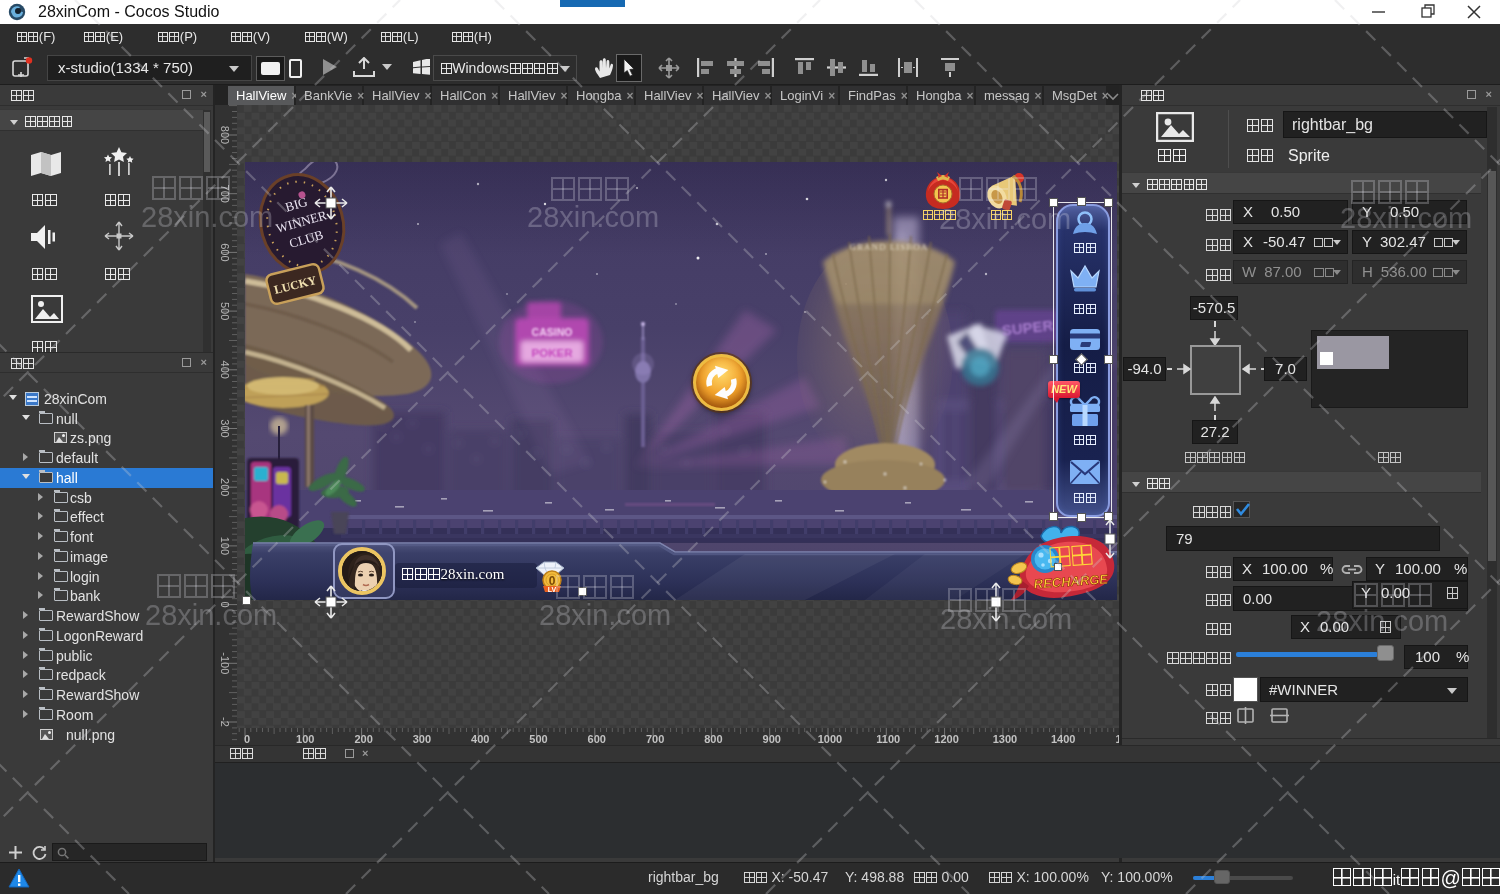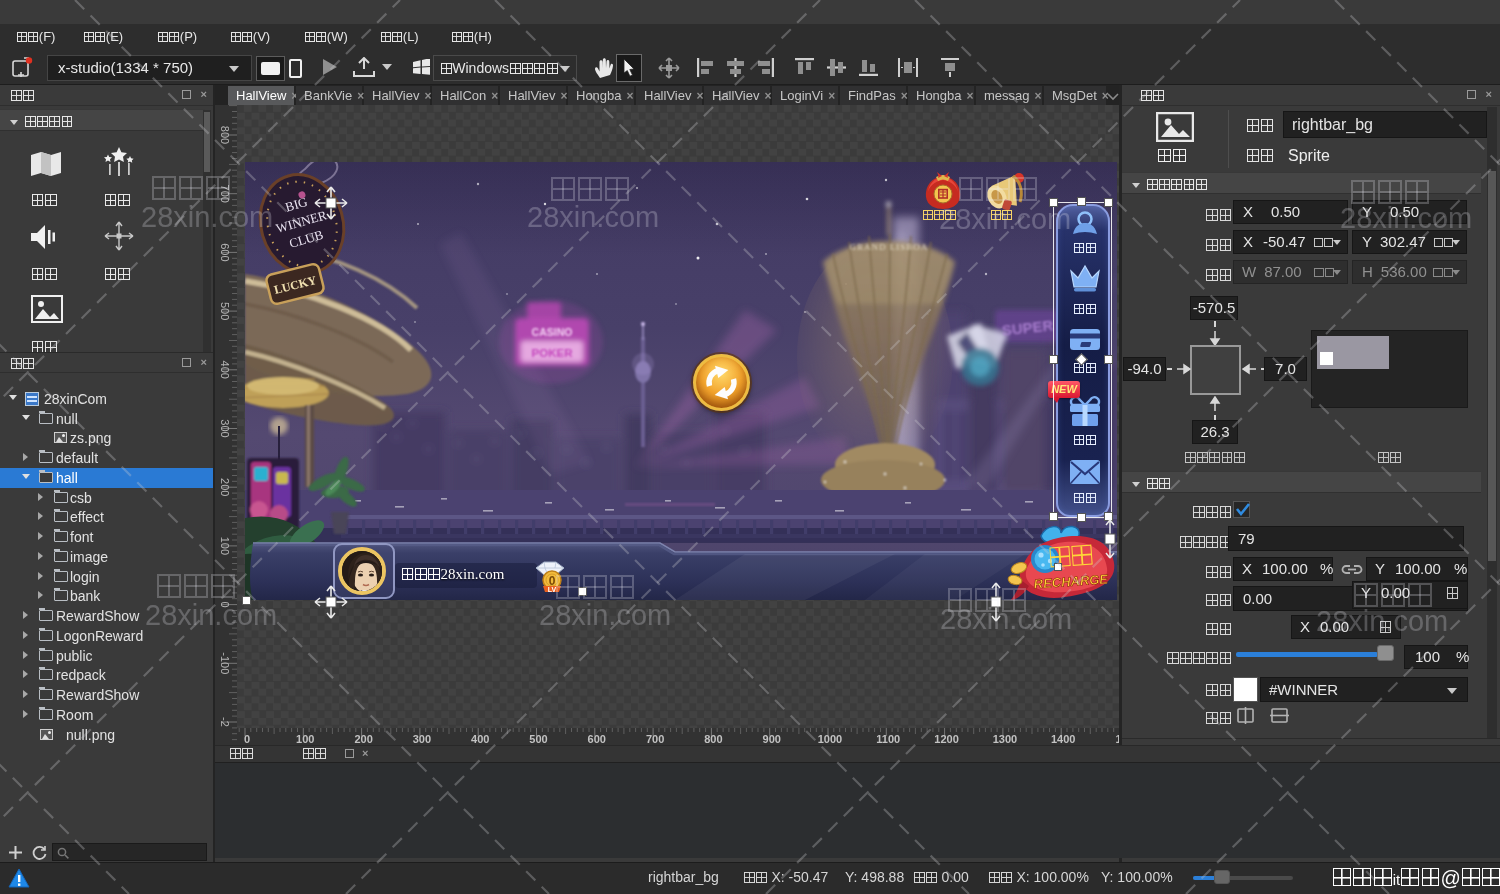--- a/index.html
+++ b/index.html
@@ -26,20 +26,35 @@
 .lbl{position:absolute;color:#d8d8d8;font-size:15px;text-align:right}
 .in{position:absolute;background:#212121;border:1px solid #161616;box-shadow:inset 0 0 0 1px #2c2c2c00;color:#e4e4e4;font-size:15px}
 .px{color:#c9c9c9;font-size:14px}
 .dn{border-left:5px solid transparent;border-right:5px solid transparent;border-top:6px solid #c9c9c9;width:0;height:0;position:absolute}
 .hnd{position:absolute;width:9px;height:9px;background:#fff;border:1px solid #555;z-index:30}
 .wm{position:absolute;color:rgba(235,235,245,.25);font-size:31px;letter-spacing:1px;white-space:nowrap;z-index:40;pointer-events:none}
 .wm2{position:absolute;color:rgba(235,235,245,.25);font-size:29px;white-space:nowrap;z-index:40;pointer-events:none}
 </style></head><body>
 <div id="S">
 
+<div class="a" style="left:0;top:0;width:1500px;height:24px;background:#fff">
+ <svg class="a" style="left:8px;top:3px" width="18" height="18">
+        <circle cx="9" cy="9" r="8.2" fill="#274a66"></circle>
+        <path d="M3 9a6 6 0 0 1 9-5l-3 4 6 1a6 6 0 0 1-10 4z" fill="#6ab0dd"></path>
+        <circle cx="10" cy="8" r="3" fill="#14202c"></circle>
+      </svg>
+ <span class="a" style="left:38px;top:0;line-height:24px;font-size:16px;color:#111">28xinCom - Cocos Studio</span>
+ <div class="a" style="left:560px;top:0;width:65px;height:7px;background:#1669b2"></div>
+ <svg class="a" style="left:1364px;top:0" width="130" height="24">
+  <line x1="8" y1="12" x2="21" y2="12" stroke="#333" stroke-width="1.4"></line>
+  <rect x="58" y="8" width="9" height="9" fill="none" stroke="#333" stroke-width="1.3"></rect>
+  <path d="M61 8v-3h9v9h-3" fill="none" stroke="#333" stroke-width="1.3"></path>
+  <path d="M104 6l12 12M116 6l-12 12" stroke="#333" stroke-width="1.5"></path>
+ </svg>
+</div>
 
 <div class="a" style="left:0;top:24px;width:1500px;height:26px;background:#2d2d2d;color:#e6e6e6;font-size:13px;line-height:26px">
  <b class="a" style="left:16px"><i class="z"></i><i class="z"></i>(F)</b>
  <b class="a" style="left:83px"><i class="z"></i><i class="z"></i>(E)</b>
  <b class="a" style="left:157px"><i class="z"></i><i class="z"></i>(P)</b>
  <b class="a" style="left:230px"><i class="z"></i><i class="z"></i>(V)</b>
  <b class="a" style="left:304px"><i class="z"></i><i class="z"></i>(W)</b>
  <b class="a" style="left:380px"><i class="z"></i><i class="z"></i>(L)</b>
  <b class="a" style="left:451px"><i class="z"></i><i class="z"></i>(H)</b>
 </div>
@@ -1095,35 +1110,35 @@
     </svg>
 <svg class="a" style="left:1242px;top:361px" width="24" height="16">
       <path d="M1 8h13M1 8l6-4v8z" fill="#d8d8d8" stroke="#d8d8d8" stroke-width="1.5"></path>
       <path d="M24 8h-5" stroke="#d8d8d8" stroke-width="2"></path>
     </svg>
 <div class="in" style="left:1264px;top:357px;width:43px;height:24px;text-align:center;line-height:22px">7.0</div>
 <svg class="a" style="left:1207px;top:396px" width="16" height="25">
       <path d="M8 1v14M8 1l-4 6h8z" fill="#d8d8d8" stroke="#d8d8d8" stroke-width="1.5"></path>
       <path d="M8 25v-6" stroke="#d8d8d8" stroke-width="2"></path>
     </svg>
-<div class="in" style="left:1192px;top:420px;width:46px;height:24px;text-align:center;line-height:22px">26.3</div>
+<div class="in" style="left:1192px;top:420px;width:46px;height:24px;text-align:center;line-height:22px">27.2</div>
 <div class="a" style="left:1184px;top:449px;color:#c4c4c4;font-size:14px"><i class="z"></i><i class="z"></i><i class="z"></i><i class="z"></i><i class="z"></i></div>
 <div class="a" style="left:1311px;top:330px;width:157px;height:78px;background:#242424;border:1px solid #1a1a1a"></div>
 <div class="a" style="left:1317px;top:336px;width:72px;height:33px;background:#9a97a2"></div>
 <div class="a" style="left:1320px;top:352px;width:13px;height:13px;background:#fff"></div>
 <div class="a" style="left:1377px;top:449px;color:#c4c4c4;font-size:14px"><i class="z"></i><i class="z"></i></div>
 
 <div class="sech" style="left:1122px;top:471px;width:359px"><i class="tri"></i><i class="z"></i><i class="z"></i></div>
 <div class="lbl" style="left:1132px;top:503px;width:100px"><i class="z"></i><i class="z"></i><i class="z"></i></div>
 <div class="a" style="left:1233px;top:501px;width:17px;height:17px;background:#262626;border:1px solid #555"></div>
 <svg class="a" style="left:1234px;top:500px" width="18" height="18">
       <path d="M3 9l4 5 8-10" fill="none" stroke="#2f8be0" stroke-width="2.6"></path>
     </svg>
 <div class="lbl" style="left:1122px;top:533px;width:110px"><i class="z"></i><i class="z"></i><i class="z"></i><i class="z"></i></div>
-<div class="in" style="left:1228px;top:526px;width:236px;height:25px;line-height:23px"><span style="padding-left:9px">79</span></div>
+<div class="in" style="left:1166px;top:526px;width:274px;height:25px;line-height:23px"><span style="padding-left:9px">79</span></div>
 <div class="lbl" style="left:1152px;top:563px;width:80px"><i class="z"></i><i class="z"></i></div>
 <div class="in" style="left:1233px;top:557px;width:100px;height:24px;line-height:22px"><span style="padding-left:8px">X</span><span style="padding-left:10px">100.00</span><span style="padding-left:12px">%</span></div>
 <svg class="a" style="left:1341px;top:562px" width="22" height="14" fill="none" stroke="#b0b0b0" stroke-width="1.8">
       <path d="M9 4H5a3.5 3.5 0 000 7h4M13 4h4a3.5 3.5 0 010 7h-4"></path>
       <path d="M7 7.5h8"></path>
     </svg>
 <div class="in" style="left:1366px;top:557px;width:102px;height:24px;line-height:22px"><span style="padding-left:8px">Y</span><span style="padding-left:10px">100.00</span><span style="padding-left:13px">%</span></div>
 <div class="lbl" style="left:1152px;top:591px;width:80px"><i class="z"></i><i class="z"></i></div>
 <div class="in" style="left:1233px;top:586px;width:235px;height:25px;line-height:23px"><span style="padding-left:9px">0.00</span><span class="a" style="right:8px;color:#c9c9c9"><i class="z"></i></span></div>
 <div class="lbl" style="left:1152px;top:620px;width:80px"><i class="z"></i><i class="z"></i></div>

